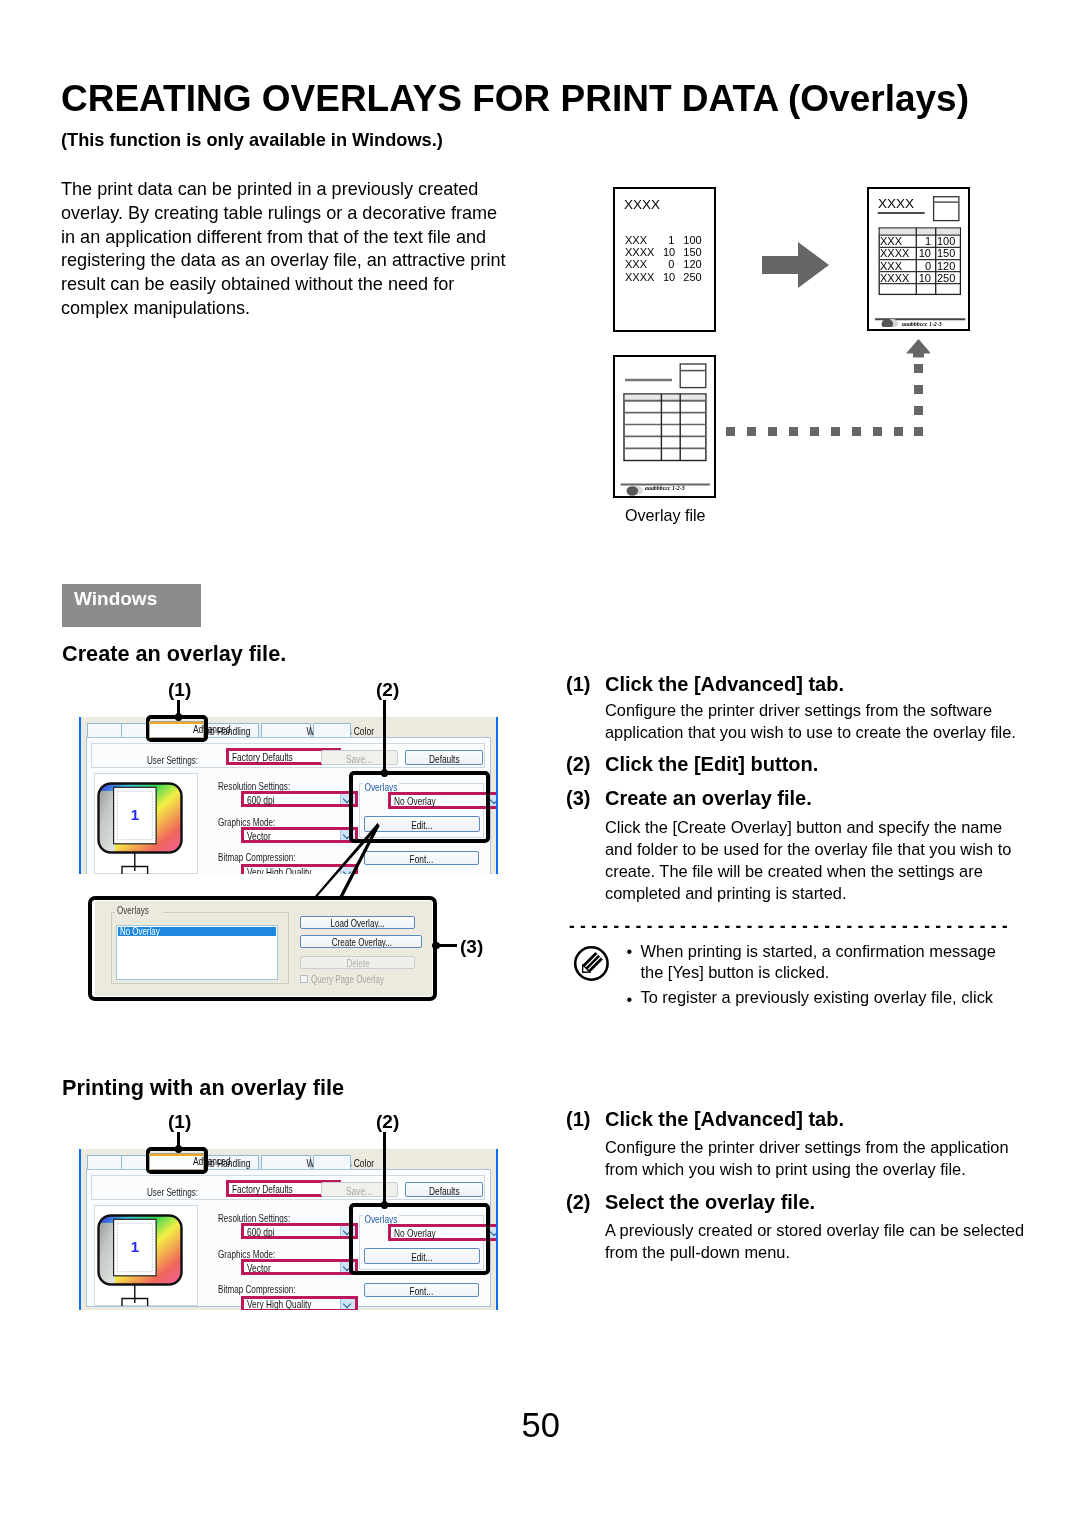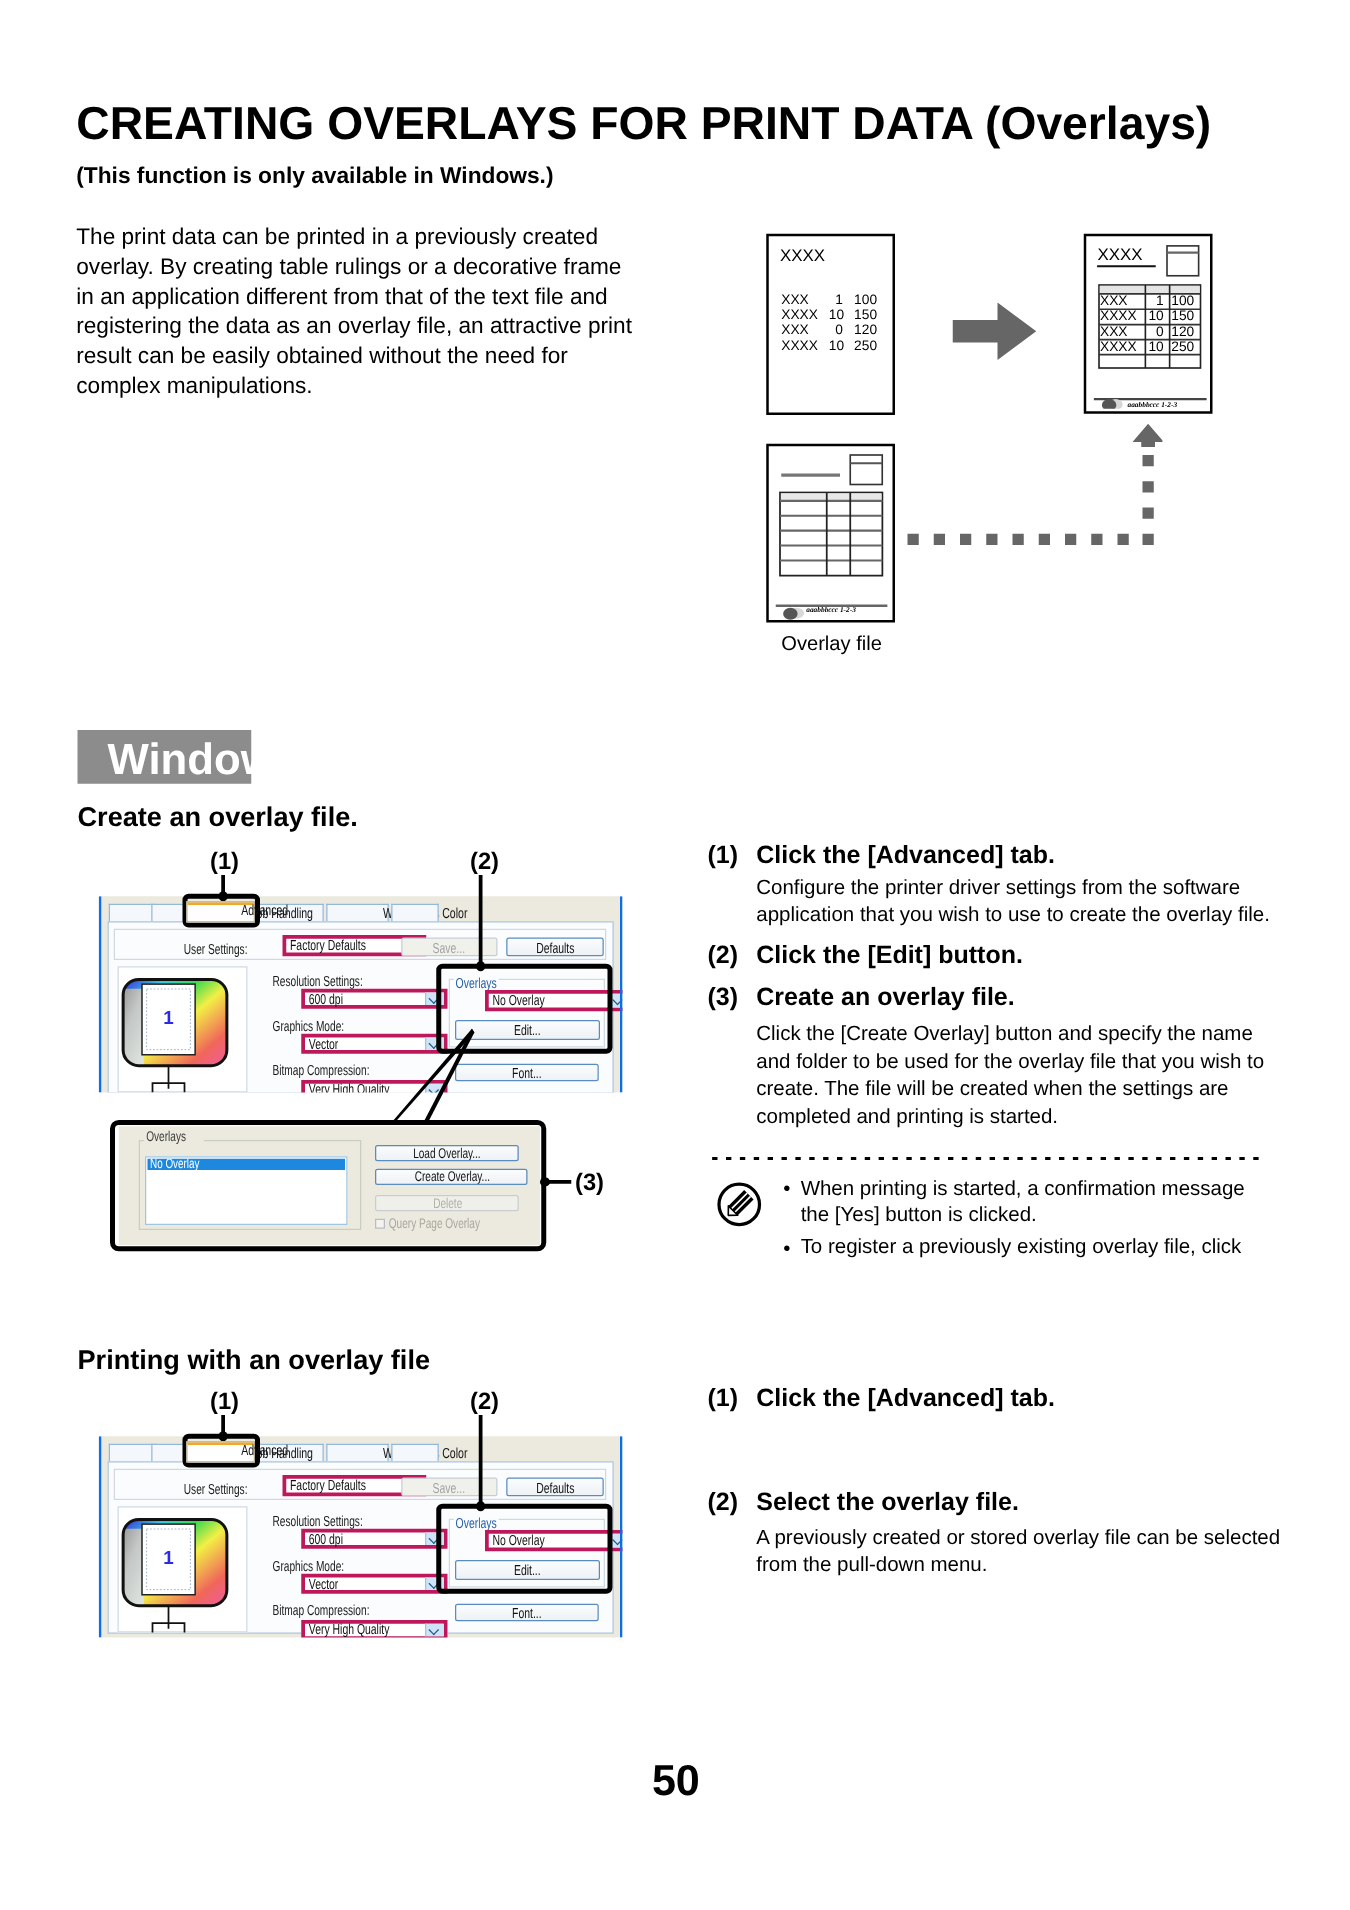--- a/index.html
+++ b/index.html
@@ -8,29 +8,29 @@
   .pg{position:absolute;left:0;top:0;width:1080px;height:1528px;}
   .abs{position:absolute;}
   #title{left:61px;top:78px;font-size:37px;font-weight:bold;line-height:42px;white-space:nowrap;}
   #subtitle{left:61px;top:130px;font-size:18.2px;font-weight:bold;line-height:21px;white-space:nowrap;}
   #intro{left:61px;top:178px;font-size:18.1px;line-height:23.8px;}
   #intro div{white-space:nowrap;}
   #illus{left:600px;top:175px;width:400px;height:360px;}
   .docbox{position:absolute;border:2px solid #000;background:#fff;box-sizing:border-box;}
   .overlay-caption{position:absolute;font-size:16.1px;}
   #winbadge{left:62px;top:584px;width:139px;height:43px;background:#8c8c8c;}
-  #winbadge span{position:absolute;left:24px;top:4px;color:#fff;font-size:35px;font-weight:bold;}
+  #winbadge span{position:absolute;left:12px;top:4px;color:#fff;font-size:19px;font-weight:bold;}
   .sec-h{font-size:21.7px;font-weight:bold;}
   #sec1h{left:62px;top:641px;}
   #sec2h{left:62px;top:1075px;}
   .step-num{position:absolute;font-size:20px;font-weight:bold;left:566px;}
   .step-title{position:absolute;font-size:20px;font-weight:bold;left:605px;white-space:nowrap;}
   .step-body{position:absolute;font-size:16.4px;line-height:22px;left:605px;}
   .step-body div{white-space:nowrap;}
-  #pagenum{left:521.5px;top:1406px;font-size:34.5px;font-weight:bold;}
+  #pagenum{left:521.5px;top:1406px;font-size:34.5px;font-weight:normal;}
 
   
   .dlg{position:absolute;width:419px;overflow:hidden;font-family:"Liberation Sans",sans-serif;
        background:#eceade;}
   .dlg::before{content:"";position:absolute;left:0;top:0;bottom:0;width:2.4px;background:#0a6ef0;z-index:6;}
   .dlg::after{content:"";position:absolute;right:0;top:0;bottom:0;width:2.4px;background:#0a6ef0;z-index:6;}
   .dlg .tabstrip{position:absolute;left:0;top:0;width:100%;height:20px;}
   .dlg .tab{position:absolute;top:5.9px;height:14.7px;background:#f4f7fb;border:1px solid #93b9da;
             border-bottom:none;font-size:11.6px;color:#111;text-align:center;
             line-height:13.5px;white-space:nowrap;box-sizing:border-box;padding-left:36px;}
@@ -182,20 +182,24 @@
   <div class="step-body" style="top:815.5px;">
     <div>Click the [Create Overlay] button and specify the name</div>
     <div>and folder to be used for the overlay file that you wish to</div>
     <div>create. The file will be created when the settings are</div>
     <div>completed and printing is started.</div>
   </div>
 
   <div class="abs sec-h" id="sec2h">Printing with an overlay file</div>
   <div class="step-num" style="top:1108px;">(<span>1</span>)</div>
   <div class="step-title" style="top:1108px;">Click the [Advanced] tab.</div>
+  <div class="step-body" style="top:1135.5px;">
+    <div>Configure the printer driver settings from the application</div>
+    <div>from which you wish to print using the overlay file.</div>
+  </div>
   <div class="step-num" style="top:1190.5px;">(<span>2</span>)</div>
   <div class="step-title" style="top:1190.5px;">Select the overlay file.</div>
   <div class="step-body" style="top:1218.5px;">
     <div>A previously created or stored overlay file can be selected</div>
     <div>from the pull-down menu.</div>
   </div>
 
   <div class="dlg" id="dlg1" style="left:79px;top:717px;height:157px;">
     <div class="tabstrip">
       <div class="tab" style="left:8.3px;width:32px;"><span>Main</span></div>

